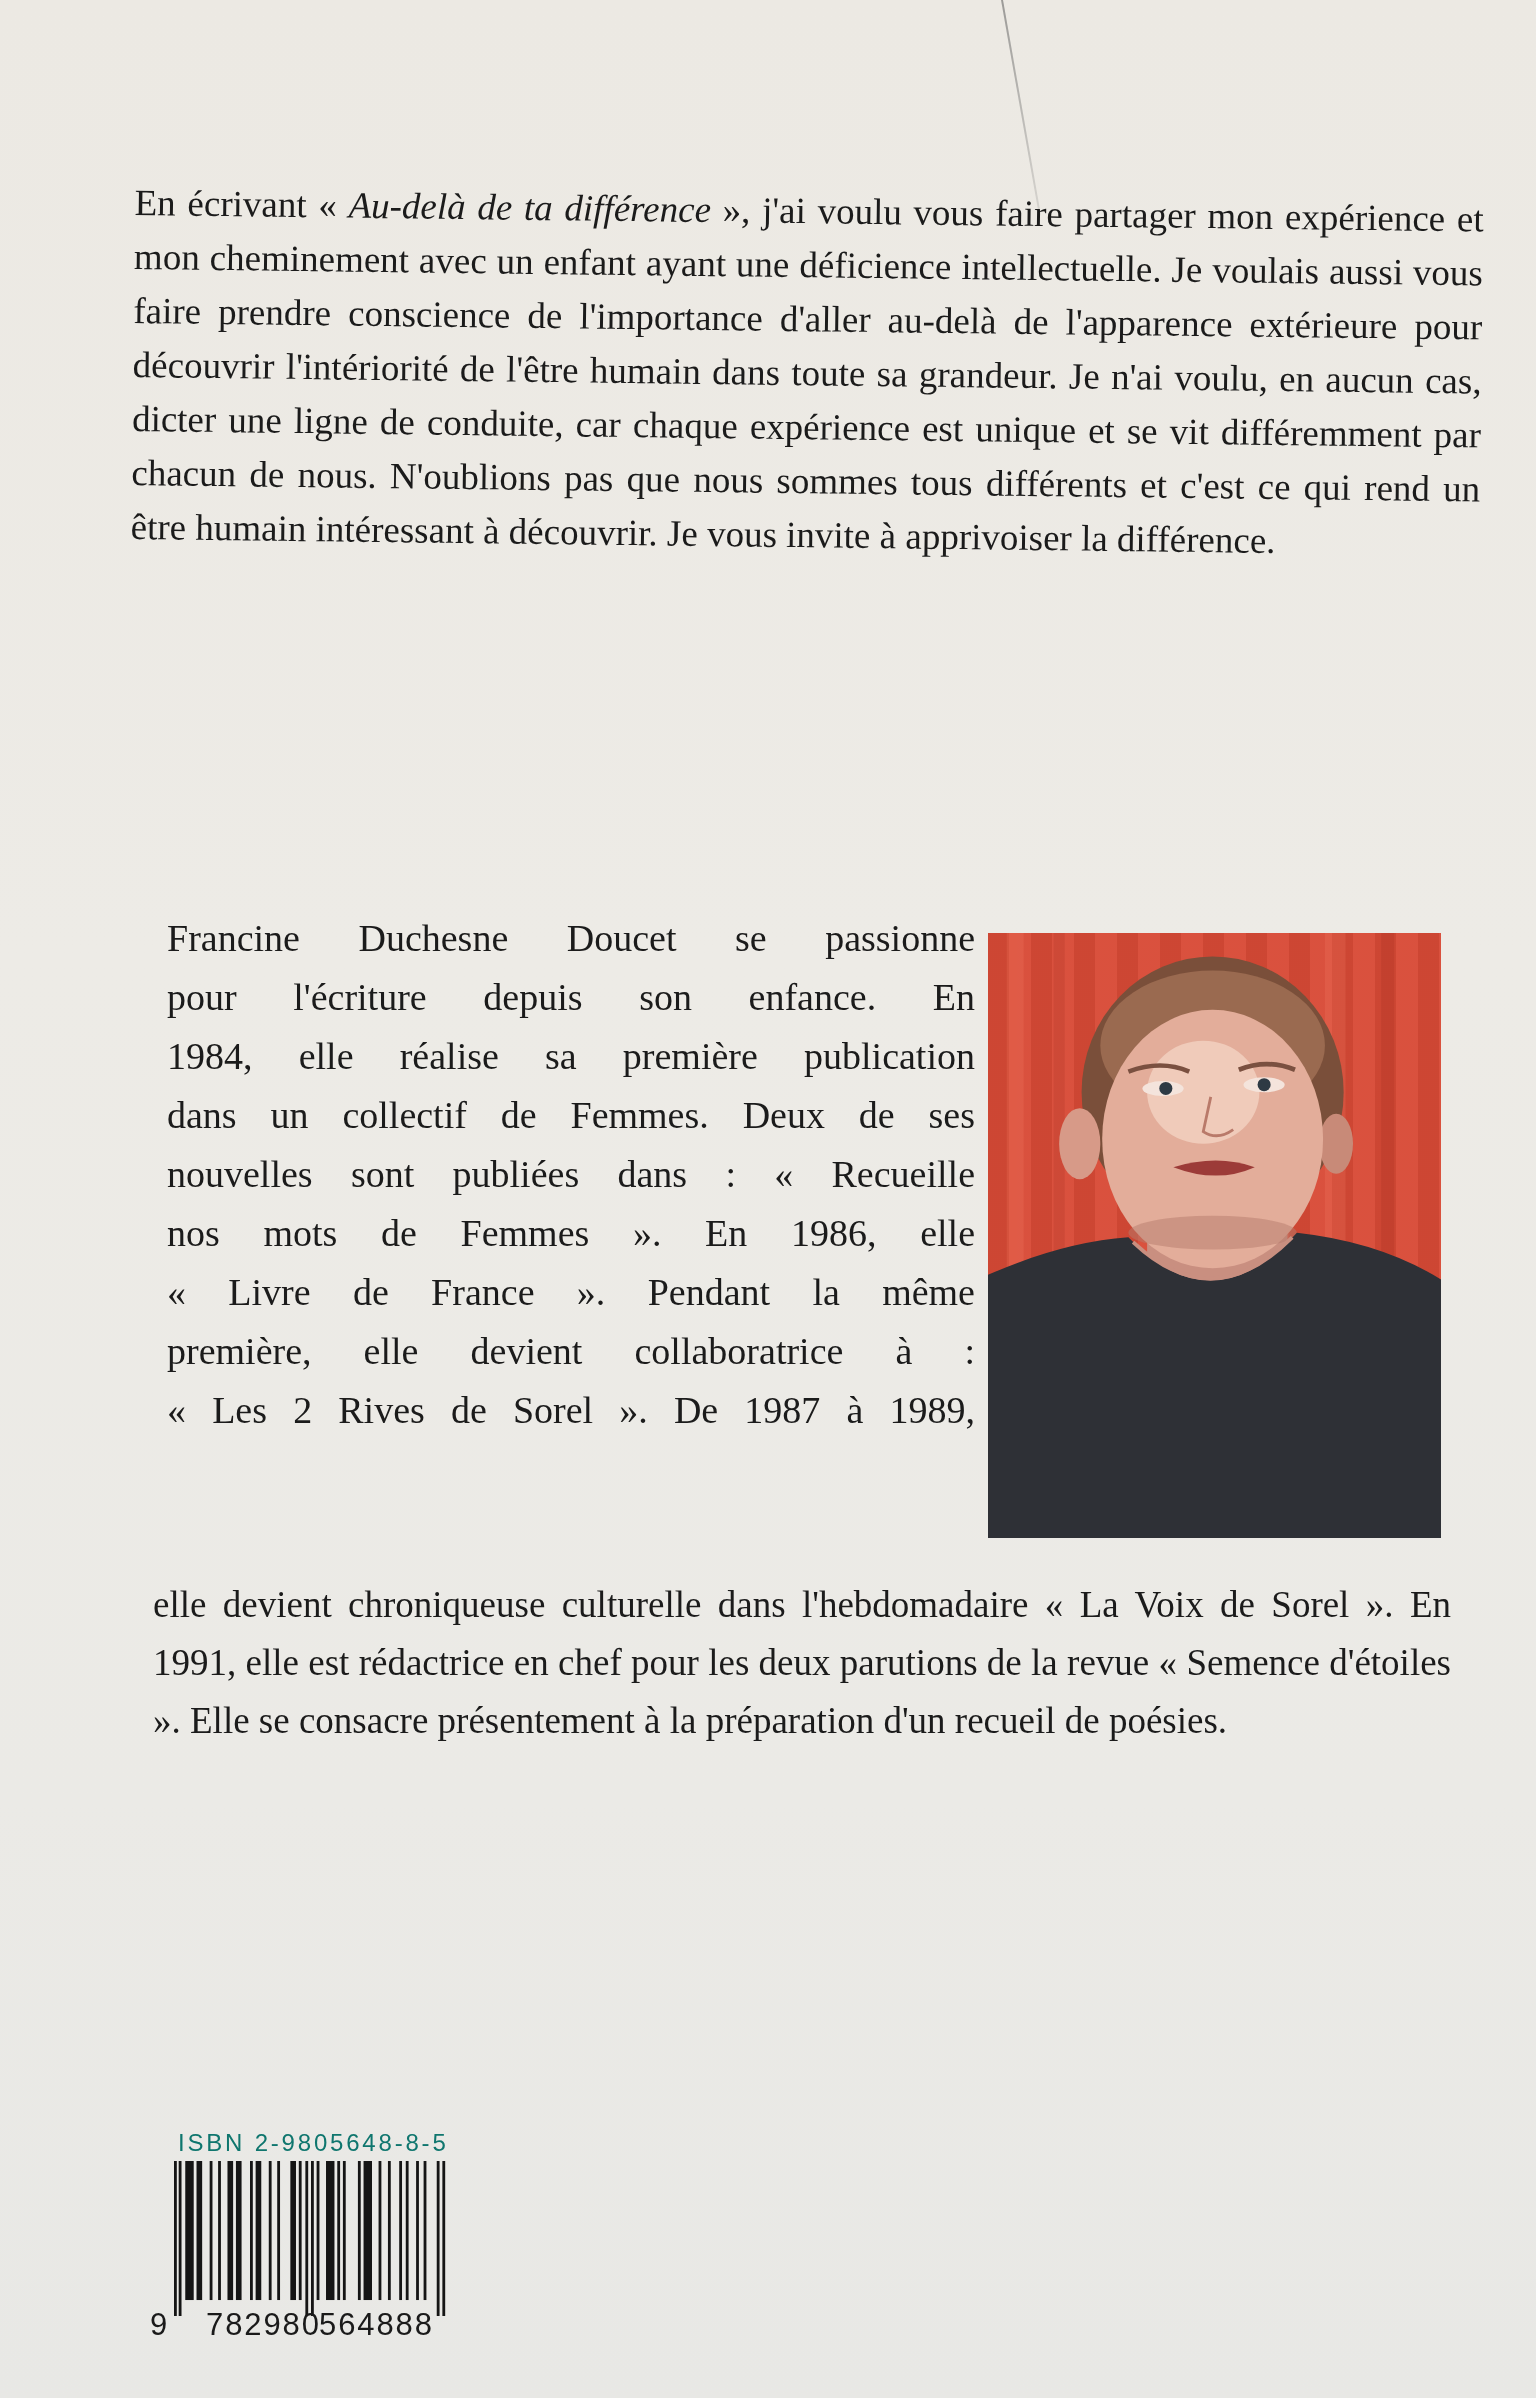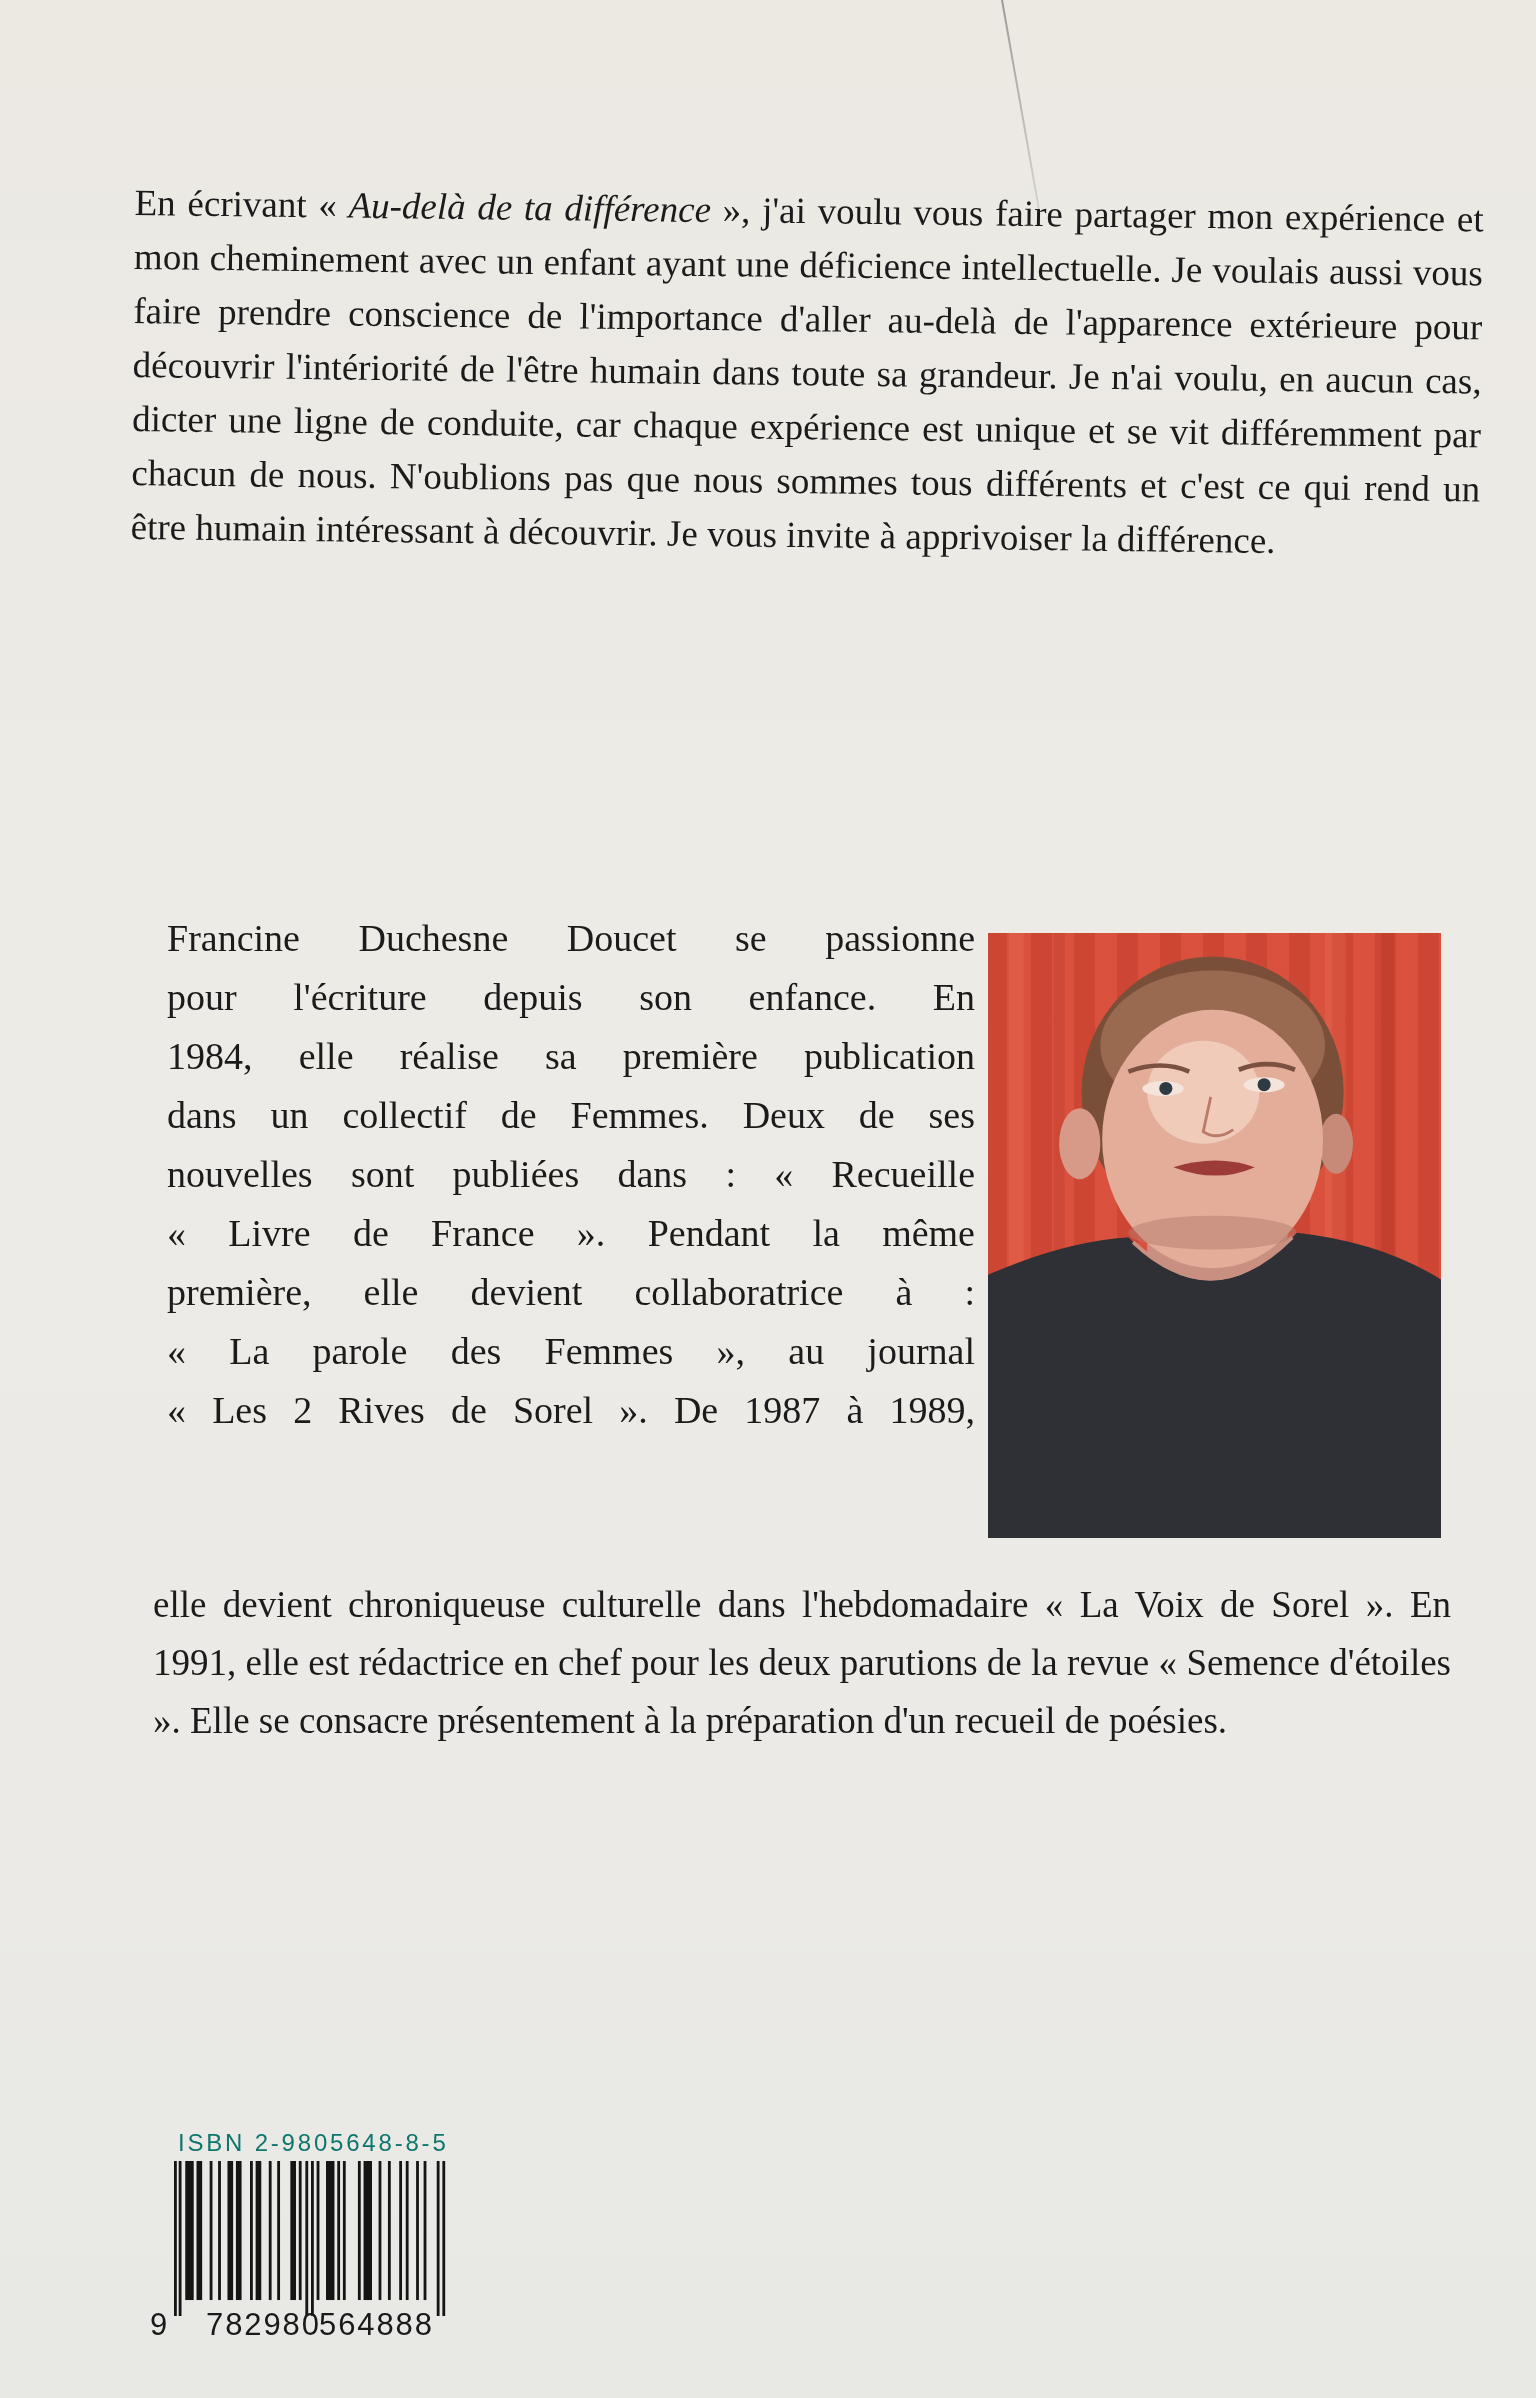--- a/index.html
+++ b/index.html
@@ -65,23 +65,23 @@
 <div class="crease"></div>
 
 <p class="intro" style="margin:0;"><span>En écrivant « </span><em>Au-delà de ta différence</em><span> », j'ai voulu vous faire partager mon expérience et mon cheminement avec un enfant ayant une déficience intellectuelle.  Je voulais aussi vous faire prendre conscience de l'importance d'aller au-delà de l'apparence extérieure pour découvrir l'intériorité de l'être humain dans toute sa grandeur. Je n'ai voulu, en aucun cas, dicter une ligne de conduite, car chaque expérience est unique et se vit différemment par chacun de nous. N'oublions pas que nous sommes tous différents et c'est ce qui rend un être humain intéressant à découvrir. Je vous invite à apprivoiser la différence.</span></p>
 
 <div class="bio-top">
   <span class="line">Francine Duchesne Doucet se passionne</span>
   <span class="line">pour l'écriture depuis son enfance.  En</span>
   <span class="line">1984, elle réalise sa première publication</span>
   <span class="line">dans un collectif de Femmes.  Deux de ses</span>
   <span class="line">nouvelles sont publiées dans : « Recueille</span>
+  <span class="line">nos mots de Femmes ».  En 1986, elle</span>
   <span class="line">« Livre de France ».  Pendant la même</span>
   <span class="line">première, elle devient collaboratrice à :</span>
-  <span class="line">« La parole des Femmes », au journal</span>
   <span class="line">« Les 2 Rives de Sorel ».  De 1987 à 1989,</span>
 </div>
 
 <p class="bio-bottom" style="margin:16px;">elle devient chroniqueuse culturelle dans l'hebdomadaire « La Voix de Sorel ».  En 1991, elle est rédactrice en chef pour les deux parutions de la revue « Semence d'étoiles ».  Elle se consacre présentement à la préparation d'un recueil de poésies.</p>
 
 <div class="photo">
   <svg viewBox="0 0 484 646" preserveAspectRatio="none">
 
     <g opacity="0.18">
       <rect x="20" y="0" width="18" height="646" fill="#ff8a70"></rect>

